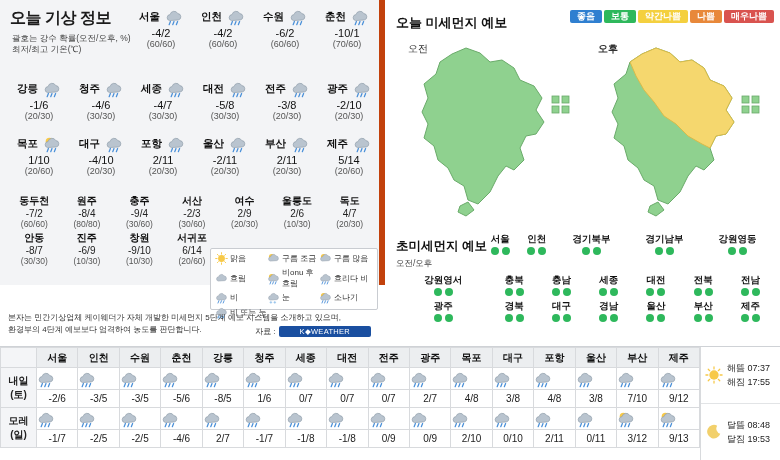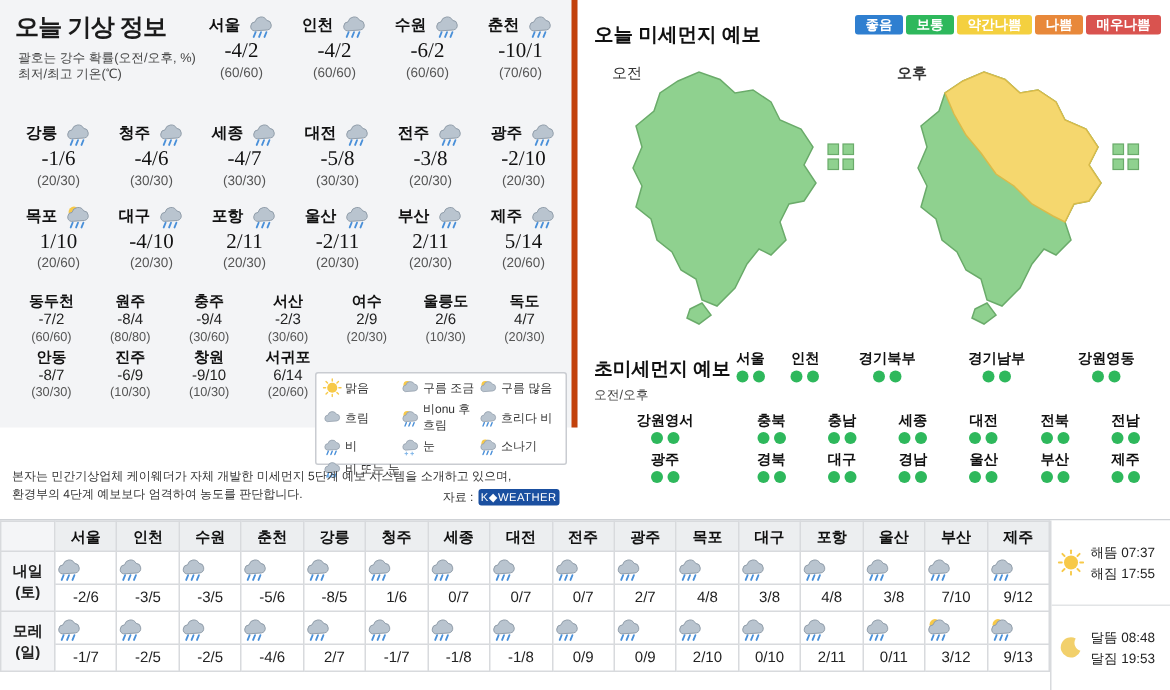--- a/index.html
+++ b/index.html
@@ -12,34 +12,34 @@
     font-size: 10px;
     color: #222;
     overflow: hidden;
   }
   .page { position: relative; width: 780px; height: 460px; }
 
   
   .left-panel {
     position: absolute; left: 0; top: 0; width: 385px; height: 285px;
     background: #f3f4f6;
-    border-right: 4px solid #c2410c;
+    border-right: 6px solid #c2410c;
   }
   .title-bar { padding: 8px 10px 2px 10px; }
   .title-bar .main-title { font-size: 16px; font-weight: bold; color: #1b1b1b; letter-spacing: -0.5px; }
   .legend-note { font-size: 8.5px; color: #444; line-height: 1.35; padding: 2px 0 0 12px; }
 
   .city-grid { position: absolute; left: 130px; top: 6px; width: 250px; display: flex; }
   .top-row { display: flex; }
   .city-card {
     width: 62px; text-align: center; padding-top: 2px;
   }
   .city-card .cname { font-size: 10.5px; font-weight: bold; color: #111; display: inline-block; vertical-align: middle;}
   .city-card .ico { display: inline-block; vertical-align: middle; margin-left: 2px; }
-  .city-card .temps { font-size: 14px; color: #111; margin-top: 1px; font-family: Liberation Serif, serif;}
+  .city-card .temps { font-size: 11px; color: #111; margin-top: 1px;}
   .city-card .rain { font-size: 9px; color: #555; }
 
   .row2 { position: absolute; left: 8px; top: 78px; width: 372px; display: flex; }
   .row3 { position: absolute; left: 8px; top: 133px; width: 372px; display: flex; }
   .row2 .city-card, .row3 .city-card { width: 62px; }
 
   .plain-table {
     position: absolute; left: 8px; top: 193px; width: 368px;
     border-collapse: collapse;
   }
@@ -54,21 +54,21 @@
     padding: 3px 4px;
   }
   .icon-legend .ll { display: flex; flex-wrap: wrap; }
   .icon-legend .li { width: 52px; font-size: 8px; color: #333; display: flex; align-items: center; gap: 2px; margin-bottom: 2px;}
 
   .footnote {
     position: absolute; left: 8px; top: 312px; width: 372px;
     font-size: 8px; color: #333; line-height: 1.45;
   }
   .source { position: absolute; right: 8px; top: 326px; font-size: 8px; color: #333; display:flex; align-items:flex-start; gap:3px;}
-  .kweather { background: #1a4fa0; color: #fff; font-size: 7.5px; padding: 1px 2px; border-radius: 2px; letter-spacing: 0.3px;}
+  .kweather { background: #1a4fa0; color: #fff; font-size: 7.5px; padding: 1px 21px; border-radius: 2px; letter-spacing: 0.3px;}
 
   
   .right-panel { position: absolute; left: 386px; top: 0; width: 394px; height: 345px; background: #fff; }
   .r-title { position: absolute; left: 10px; top: 14px; font-size: 13px; font-weight: bold; color: #111; }
   .grade-legend { position: absolute; right: 6px; top: 10px; display: flex; gap: 2px; }
   .grade-legend div { font-size: 9px; color: #fff; padding: 0 7px; border-radius: 2px; font-weight: bold;}
 
   .map-label { position: absolute; font-size: 10px; color: #333; }
   .map-box { position: absolute; top: 40px; width: 180px; height: 185px; }
 

